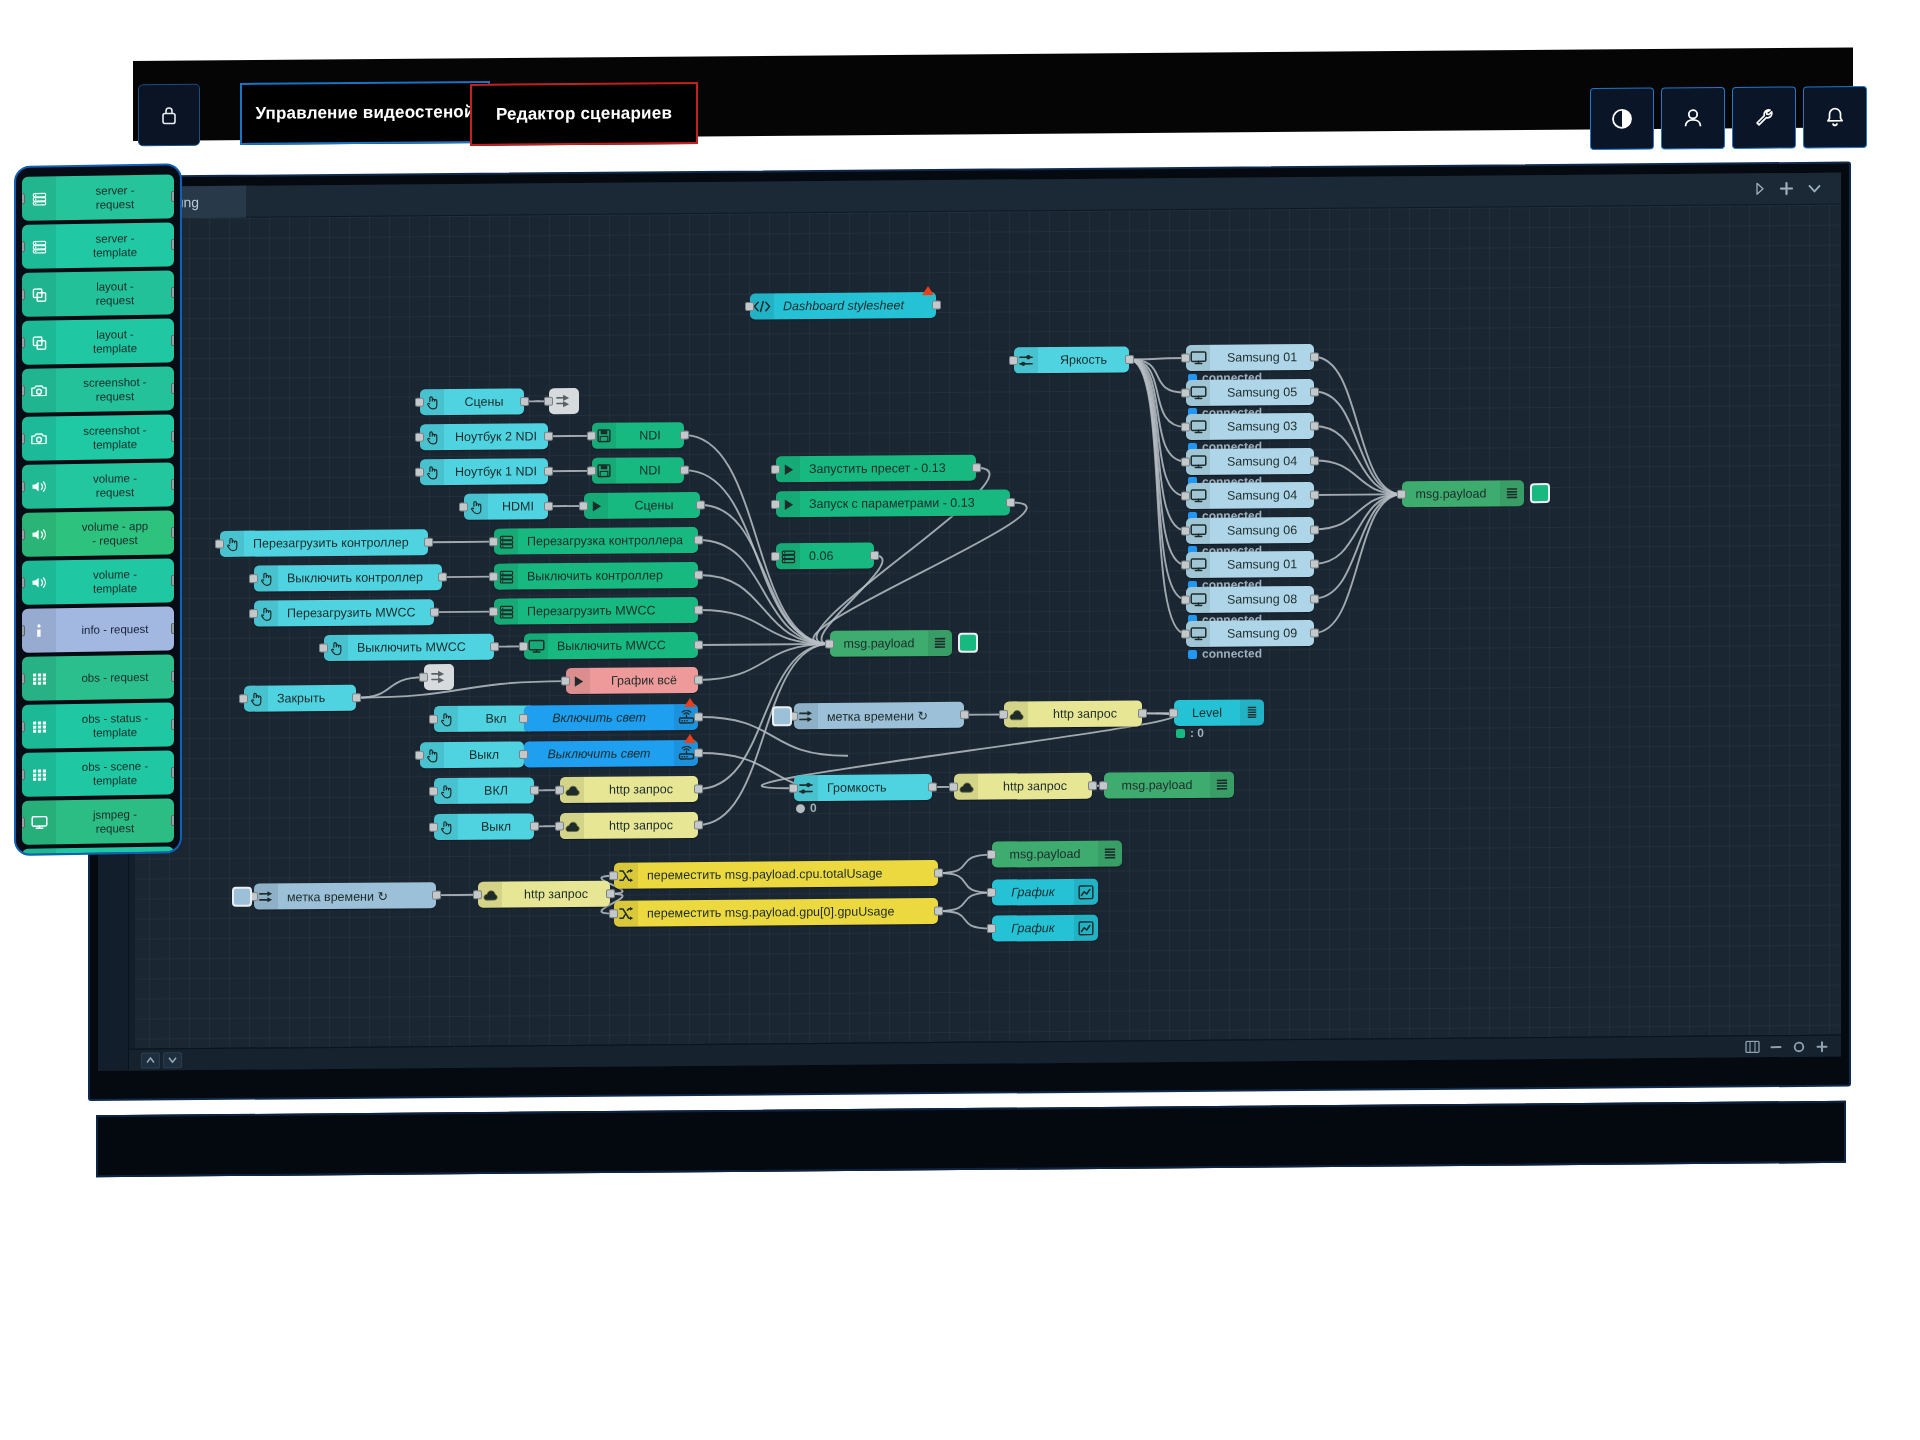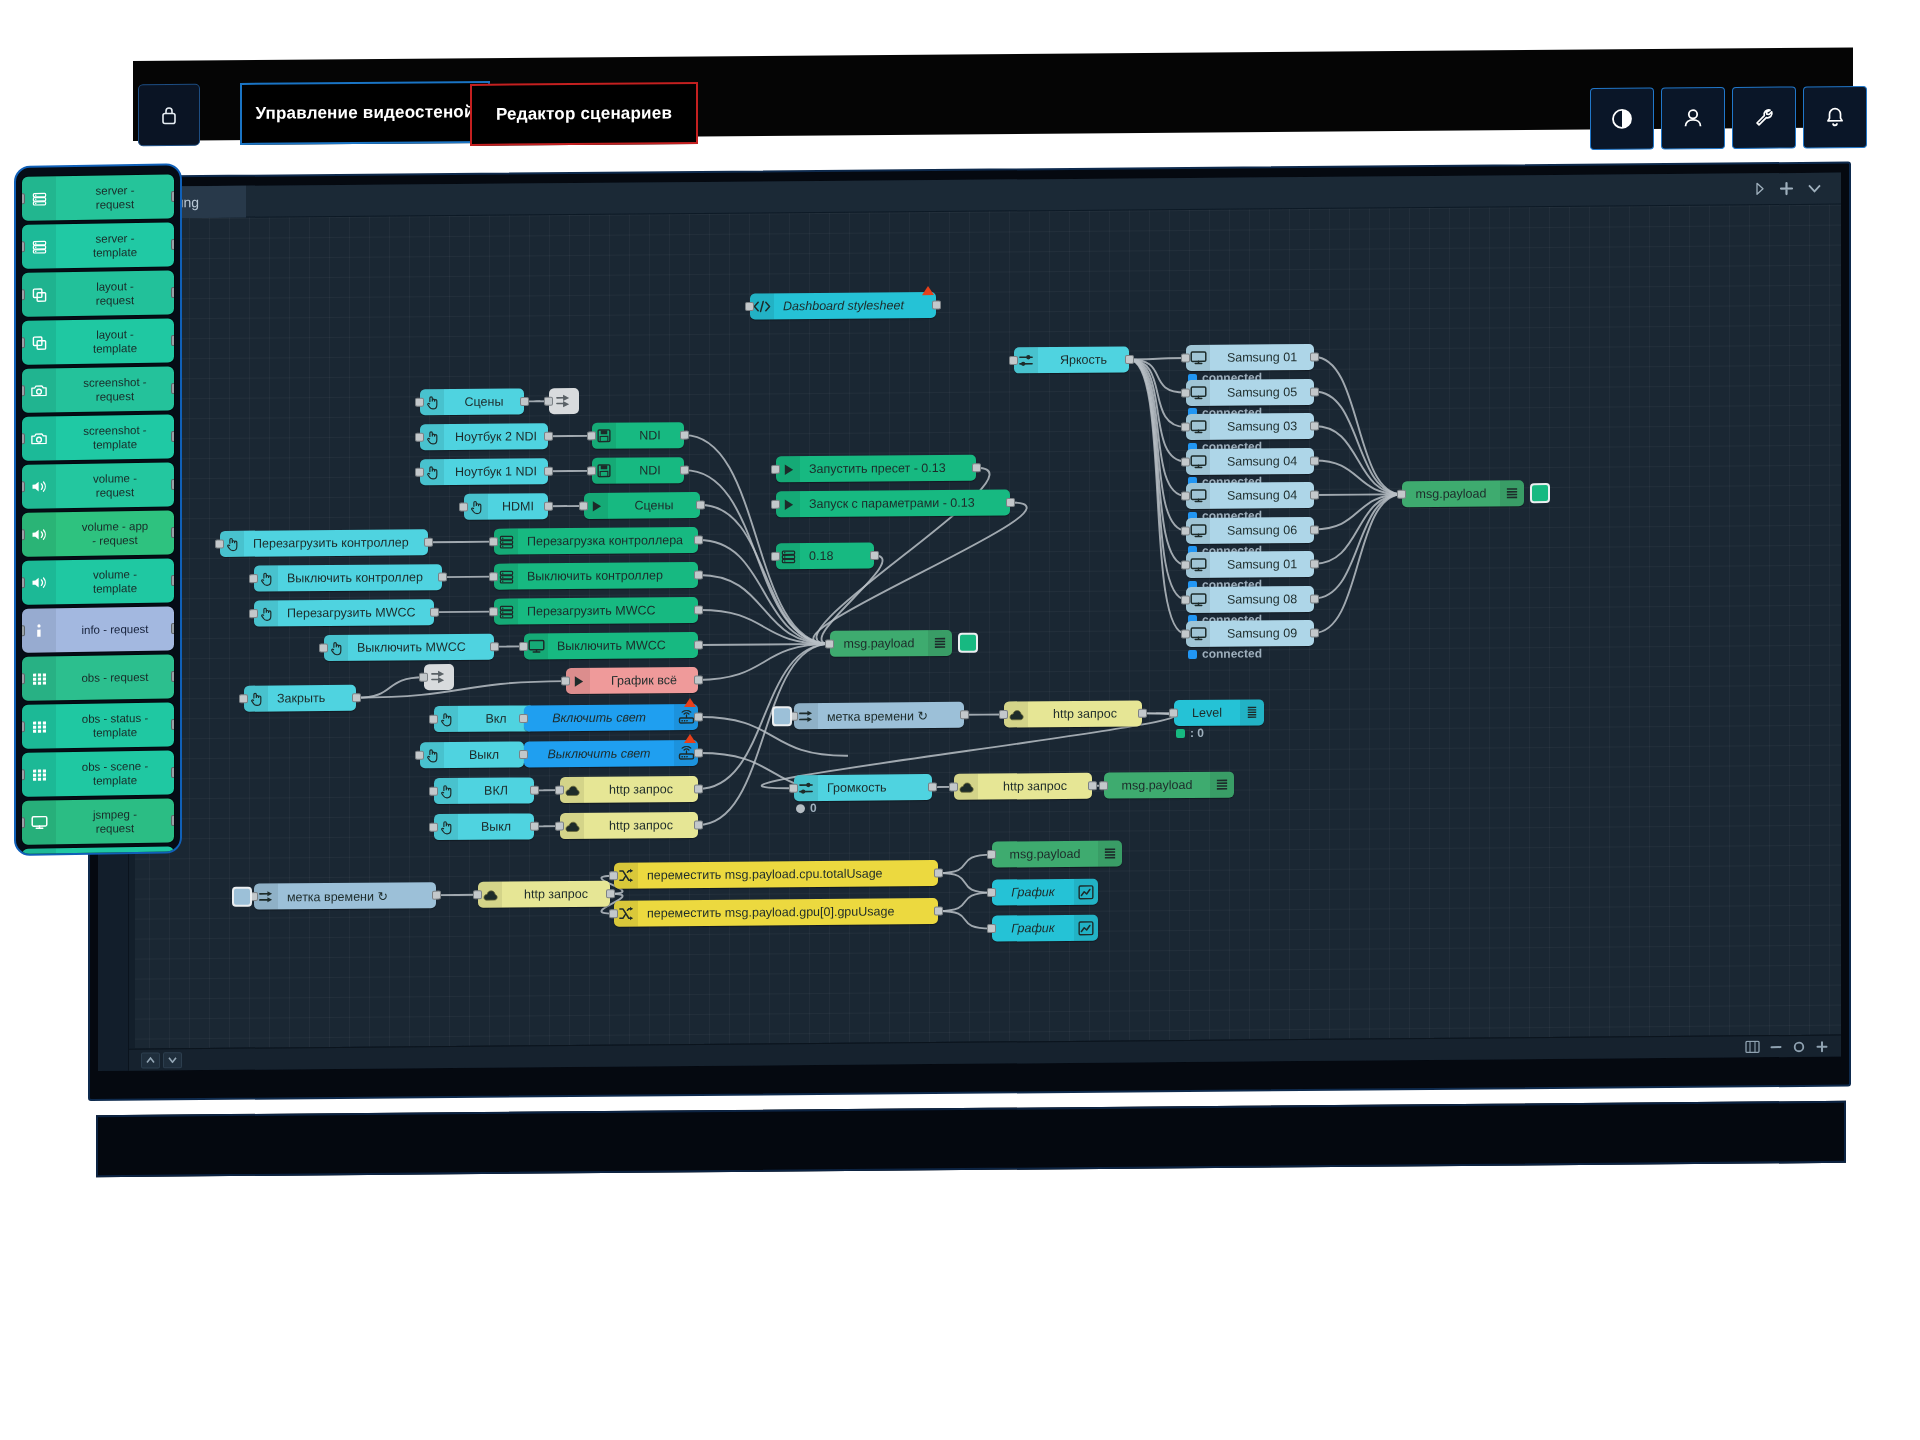--- a/index.html
+++ b/index.html
@@ -646,21 +646,21 @@
               <div class="nico">
                 <svg width="15" height="15" viewBox="0 0 16 16">
                   <rect x="1.5" y="2" width="13" height="3.6" rx="1" fill="none" stroke="#1d2b2a" stroke-width="1.3"></rect>
                   <rect x="1.5" y="6.4" width="13" height="3.6" rx="1" fill="none" stroke="#1d2b2a" stroke-width="1.3"></rect>
                   <rect x="1.5" y="10.8" width="13" height="3.4" rx="1" fill="none" stroke="#1d2b2a" stroke-width="1.3"></rect>
                   <circle cx="4" cy="3.8" r=".8" fill="#1d2b2a"></circle>
                   <circle cx="4" cy="8.2" r=".8" fill="#1d2b2a"></circle>
                   <circle cx="4" cy="12.5" r=".8" fill="#1d2b2a"></circle>
                 </svg>
               </div>
-              <div class="ntext">0.18</div>
+              <div class="ntext">0.06</div>
               <div class="port in"></div>
               <div class="port out"></div>
             </div>
             <div class="node center" style="left: 701px; top: 418px; width: 122px; background: rgb(62, 171, 111);">
               <div class="ntext">msg.payload</div>
               <div class="nico right">
                 <svg width="14" height="15" viewBox="0 0 15 16">
                   <g fill="#1d2b2a">
                     <rect x="2" y="2" width="11" height="1.7"></rect>
                     <rect x="2" y="5" width="11" height="1.7"></rect>

